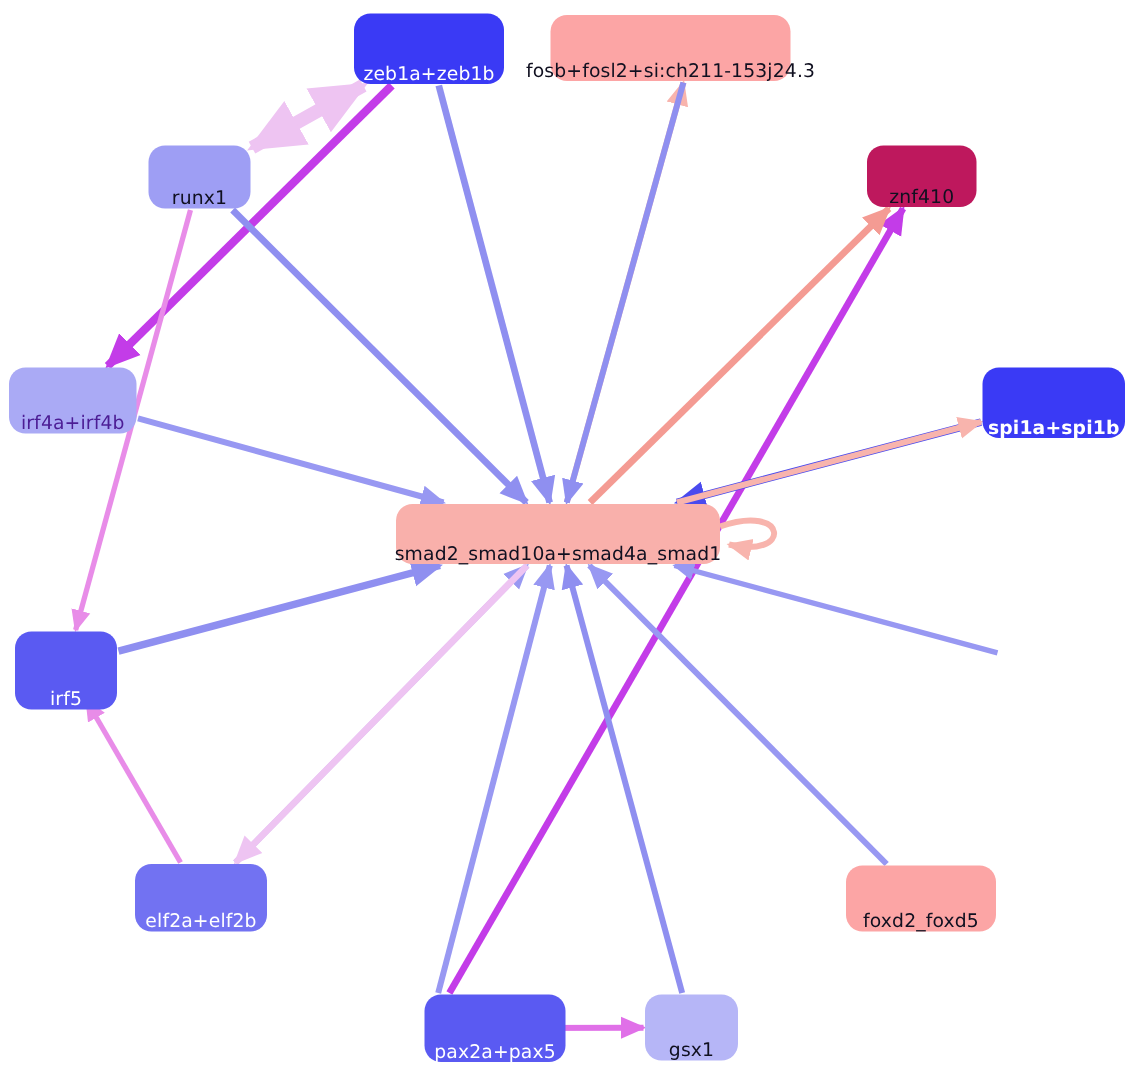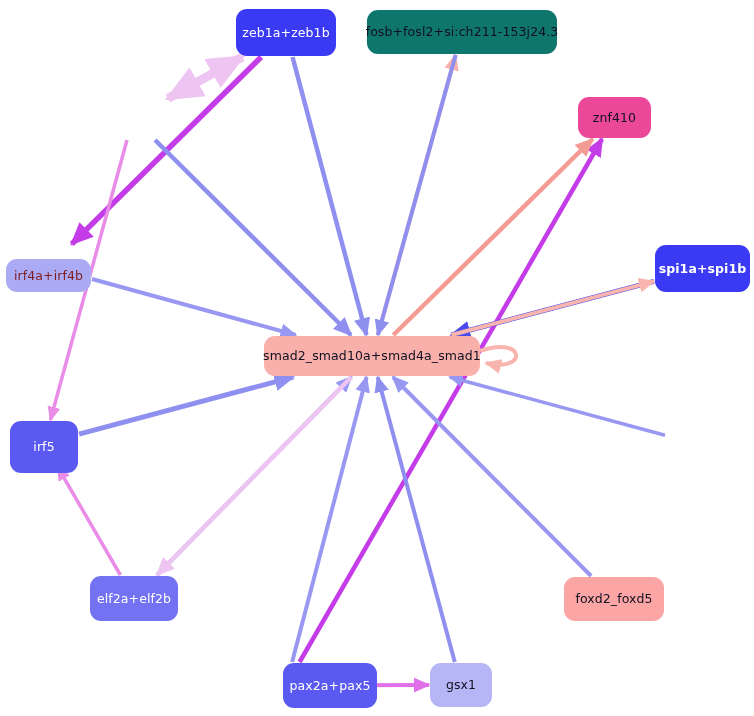--- a/index.html
+++ b/index.html
@@ -29,21 +29,21 @@
     left: 0;
     top: 0;
     width: 754px;
     height: 716px;
   }
   .node {
     position: absolute;
     box-sizing: border-box;
     border-radius: 11px;
     display: flex;
-    align-items: center;
+    align-items: flex-end;
     justify-content: center;
     text-align: center;
     font-size: 12.5px;
     line-height: 1.1;
     letter-spacing: 0.1px;
     white-space: nowrap;
     user-select: none;
   }
 </style>
 </head>
@@ -192,27 +192,30 @@
         <path d="M 480 351 C 526 335, 528 373, 486 363" fill="none" stroke="#f8b4ad" stroke-width="4" stroke-linecap="butt" marker-end="url(#m22)"></path>
       </g>
       <g>
         <line x1="455.6111111111111" y1="55" x2="377.8333333333333" y2="335" stroke="#8f8ff0" stroke-width="4" stroke-linecap="butt" marker-end="url(#m23)"></line>
       </g>
     </svg>
   <div id="node-layer">
       <div class="node" style="left: 236px; top: 9px; width: 100px; height: 47px; background: rgb(58, 58, 245); color: rgb(255, 255, 255);">
         <span>zeb1a+zeb1b</span>
       </div>
-      <div class="node" style="left: 367px; top: 10px; width: 190px; height: 44px; background: #0f766e; color: rgb(16, 16, 32);">
+      <div class="node" style="left: 367px; top: 10px; width: 160px; height: 44px; background: #fca5a5; color: rgb(16, 16, 32);">
         <span>fosb+fosl2+si:ch211-153j24.3</span>
       </div>
-      <div class="node" style="left: 578px; top: 97px; width: 73px; height: 41px; background: #ec4899; color: rgb(16, 16, 32);">
+      <div class="node" style="left: 99px; top: 97px; width: 68px; height: 42px; background: rgb(158, 158, 244); color: rgb(16, 16, 32);">
+        <span>runx1</span>
+      </div>
+      <div class="node" style="left: 578px; top: 97px; width: 73px; height: 41px; background: #be185d; color: rgb(16, 16, 32);">
         <span>znf410</span>
       </div>
-      <div class="node" style="left: 6px; top: 259px; width: 85px; height: 33px; background: rgb(170, 170, 245); color: #7f1d1d;">
+      <div class="node" style="left: 6px; top: 245px; width: 85px; height: 44px; background: rgb(170, 170, 245); color: #4c1d95;">
         <span>irf4a+irf4b</span>
       </div>
       <div class="node" style="left: 655px; top: 245px; width: 95px; height: 47px; background: rgb(58, 58, 245); color: rgb(255, 255, 255); font-weight: bold;">
         <span>spi1a+spi1b</span>
       </div>
       <div class="node" style="left: 264px; top: 336px; width: 216px; height: 40px; background: rgb(249, 176, 171); color: rgb(16, 16, 32); border-radius: 11px;">
         <span>smad2_smad10a+smad4a_smad1</span>
       </div>
       <div class="node" style="left: 10px; top: 421px; width: 68px; height: 52px; background: rgb(90, 90, 242); color: rgb(255, 255, 255);">
         <span>irf5</span>

